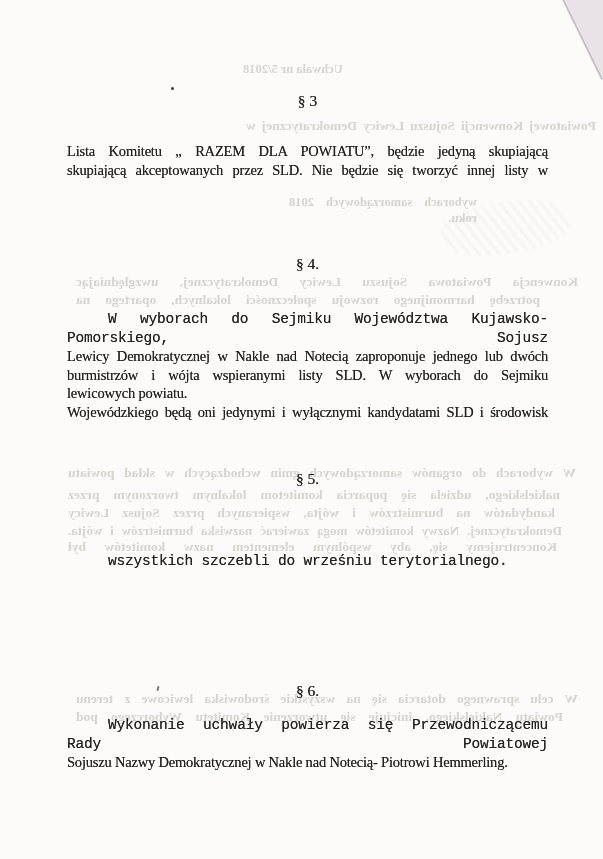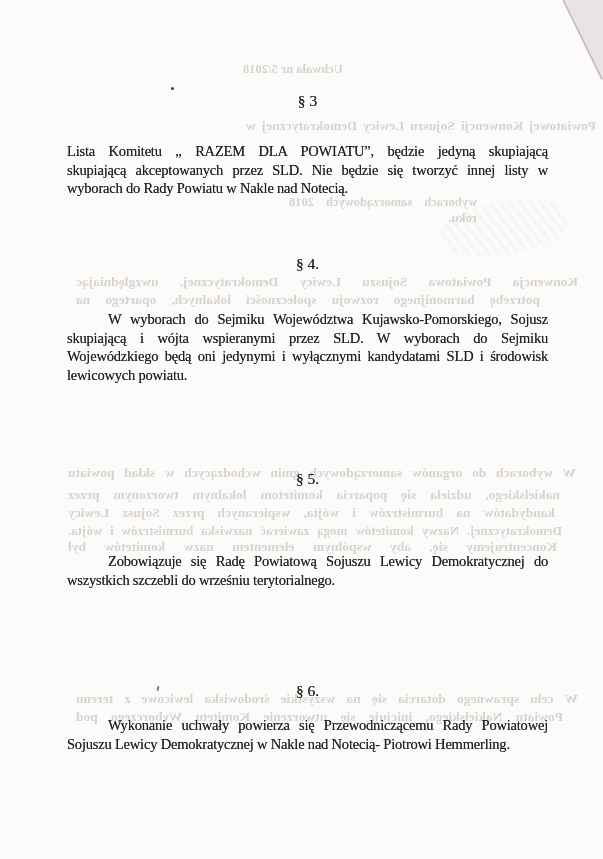--- a/index.html
+++ b/index.html
@@ -48,21 +48,21 @@
   }
   .h3{top:91px;} .h4{top:254px;} .h5{top:469px;} .h6{top:681px;}
   .para{
     position:absolute;left:67px;width:481px;
     font-size:14.5px;line-height:18.6px;letter-spacing:-.2px;
     text-shadow:0 0 .4px rgba(25,25,25,.7);
   }
   .p1{top:142px;} .p2{top:310px;} .p3{top:552px;} .p4{top:716px;}
   .para .line{text-align:justify;text-align-last:justify;}
   .para .line.last-line{text-align-last:left;}
-  .para.indent .line:first-child{text-indent:41px;}
+  .para.indent .line:first-child{text-indent:41px;font-family:Liberation Mono, monospace;}
   
   .speck{position:absolute;border-radius:50%;}
   .sp1{left:171px;top:87px;width:3px;height:3px;background:#3a3a3a;}
   .sp2{left:157px;top:686px;width:2px;height:5px;background:#777;border-radius:2px;transform:rotate(14deg);}
   .smudge{
     position:absolute;left:440px;top:202px;width:130px;height:52px;
     background:repeating-linear-gradient(60deg,
       rgba(186,180,174,.28) 0px,rgba(186,180,174,.28) 1.5px,
       transparent 1.5px,transparent 8px);
     filter:blur(1.2px);transform:rotate(-8deg);border-radius:45%;opacity:.7;
@@ -90,36 +90,35 @@
   <div class="bleed bE2">Powiatu Nakielskiego, inicjuje się utworzenie Komitetu Wyborczego pod</div>
 
   <div class="speck sp1"></div>
   <div class="speck sp2"></div>
   <div class="smudge"></div>
 
   <div class="heading h3">§ 3</div>
   <div class="para p1">
       <div class="line">Lista Komitetu „ RAZEM DLA POWIATU”, będzie jedyną skupiającą</div>
       <div class="line">skupiającą akceptowanych przez SLD. Nie będzie się tworzyć innej listy w</div>
-      <div class="line last-line">wyborach do Rady Powiatu w Nakle nad Notecią.</div>
     </div>
 
   <div class="heading h4">§ 4.</div>
   <div class="para p2 indent">
       <div class="line">W wyborach do Sejmiku Województwa Kujawsko-Pomorskiego, Sojusz</div>
-      <div class="line">skupiającą i wójta wspieranymi przez SLD. W wyborach do Sejmiku</div>
+      <div class="line">Lewicy Demokratycznej w Nakle nad Notecią zaproponuje jednego lub dwóch</div>
+      <div class="line">burmistrzów i wójta wspieranymi listy SLD. W wyborach do Sejmiku</div>
+      <div class="line last-line">lewicowych powiatu.</div>
       <div class="line">Wojewódzkiego będą oni jedynymi i wyłącznymi kandydatami SLD i środowisk</div>
-      <div class="line last-line">lewicowych powiatu.</div>
     </div>
 
   <div class="heading h5">§ 5.</div>
   <div class="para p3 indent">
-      <div class="line">Zobowiązuje się Radę Powiatową Sojuszu Lewicy Demokratycznej do</div>
       <div class="line last-line">wszystkich szczebli do wrześniu terytorialnego.</div>
     </div>
 
   <div class="heading h6">§ 6.</div>
   <div class="para p4 indent">
       <div class="line">Wykonanie uchwały powierza się Przewodniczącemu Rady Powiatowej</div>
-      <div class="line last-line">Sojuszu Lewicy Demokratycznej w Nakle nad Notecią- Piotrowi Hemmerling.</div>
+      <div class="line last-line">Sojuszu Nazwy Demokratycznej w Nakle nad Notecią- Piotrowi Hemmerling.</div>
     </div>
 
 </div>
 
 </body></html>

